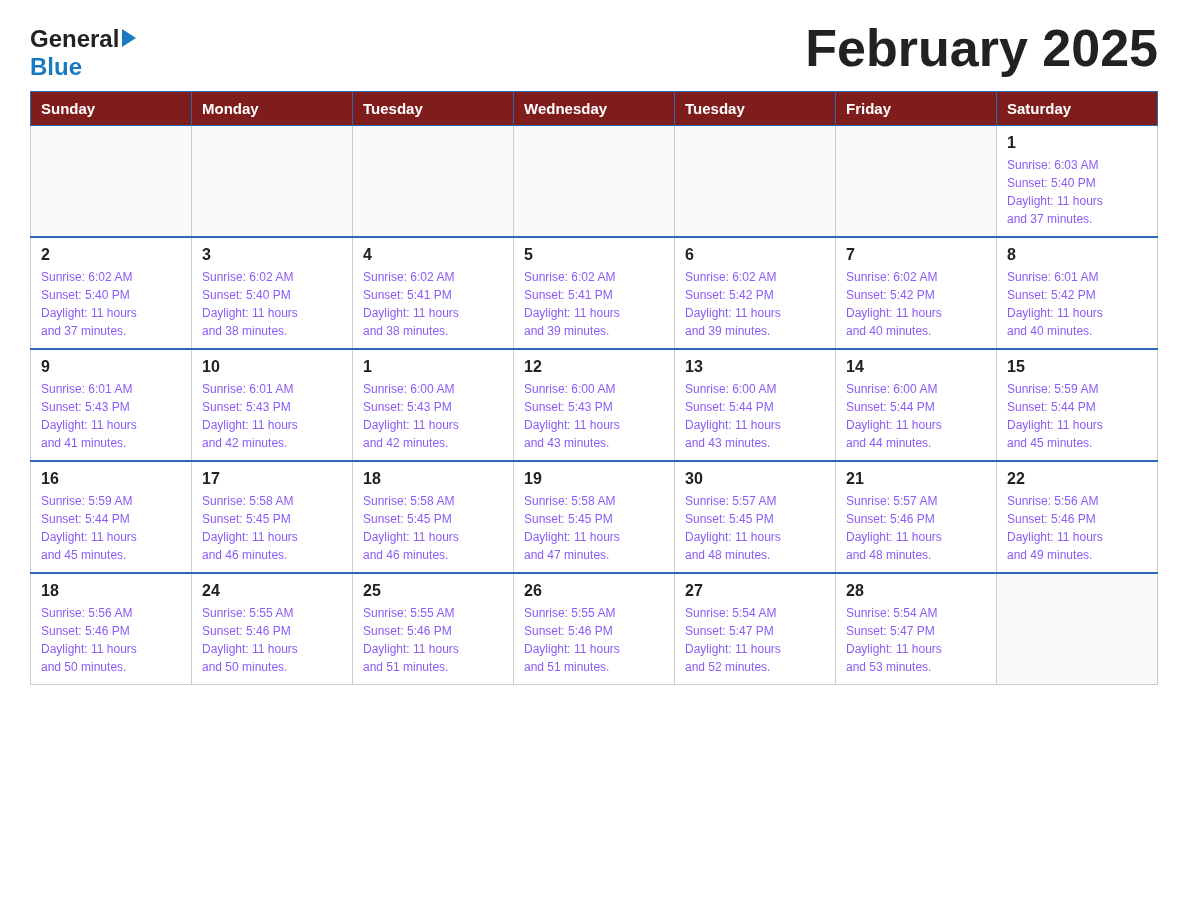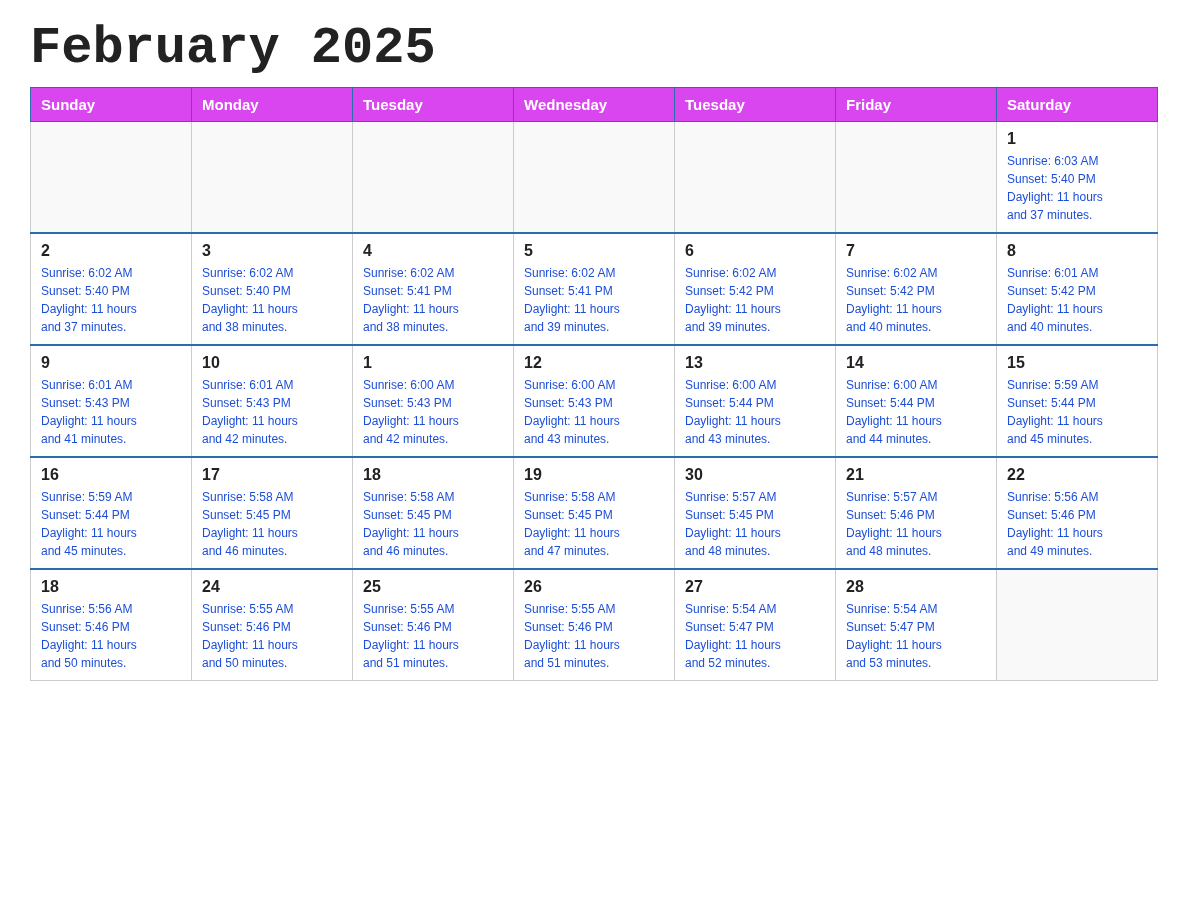--- a/index.html
+++ b/index.html
@@ -18,40 +18,39 @@
       margin-bottom: 10px;
     }
     .logo {
       display: flex;
       flex-direction: column;
       align-items: flex-start;
       padding-top: 5px;
     }
     .title-section {
       text-align: center;
-      font-family: Liberation Mono, monospace;
     }
     .calendar-title {
       font-size: 52px;
       font-weight: bold;
       color: #222;
       line-height: 1.1;
     }
     .calendar-subtitle {
       font-size: 20px;
       color: #444;
       margin-top: 4px;
     }
     .calendar-table {
       width: 100%;
       border-collapse: collapse;
       margin-top: 8px;
     }
     .calendar-table th {
-      background-color: #d946ef;
+      background-color: #7f1d1d;
       color: #fff;
       font-size: 15px;
       font-weight: bold;
       padding: 8px 10px;
       text-align: left;
       border: 1px solid #2b6cb0;
     }
     .calendar-table td {
       vertical-align: top;
       padding: 8px 10px;
@@ -62,21 +61,21 @@
     }
     .day-number {
       font-size: 16px;
       font-weight: bold;
       color: #222;
       display: block;
       margin-bottom: 4px;
     }
     .day-info {
       font-size: 12px;
-      color: #1d4ed8;
+      color: #8b5cf6;
       line-height: 1.5;
     }
     .empty-cell {
       background: #f9f9f9;
     }
     .row-separator td {
       border-top: 2px solid #2b6cb0;
     }
     .logo-wrapper {
       display: flex;
@@ -101,20 +100,33 @@
       border-top: 9px solid transparent;
       border-bottom: 9px solid transparent;
       margin-left: 3px;
       margin-top: -2px;
     }
   </style>
 </head>
 <body>
 
 <div class="header">
+  <div class="logo">
+    <div class="logo-wrapper">
+      <div class="logo-text-wrapper">
+        <div class="general-row">
+          <span style="font-size:24px;font-weight:bold;color:#222;">General</span>
+          <div class="logo-chevron"></div>
+        </div>
+        <div class="blue-row">
+          <span style="font-size:24px;font-weight:bold;color:#1a7abf;">Blue</span>
+        </div>
+      </div>
+    </div>
+  </div>
   <div class="title-section">
     <div class="calendar-title">February 2025</div>
   </div>
 </div>
 
 <table class="calendar-table">
   <thead>
     <tr>
     <th>Sunday</th>
         <th>Monday</th>

